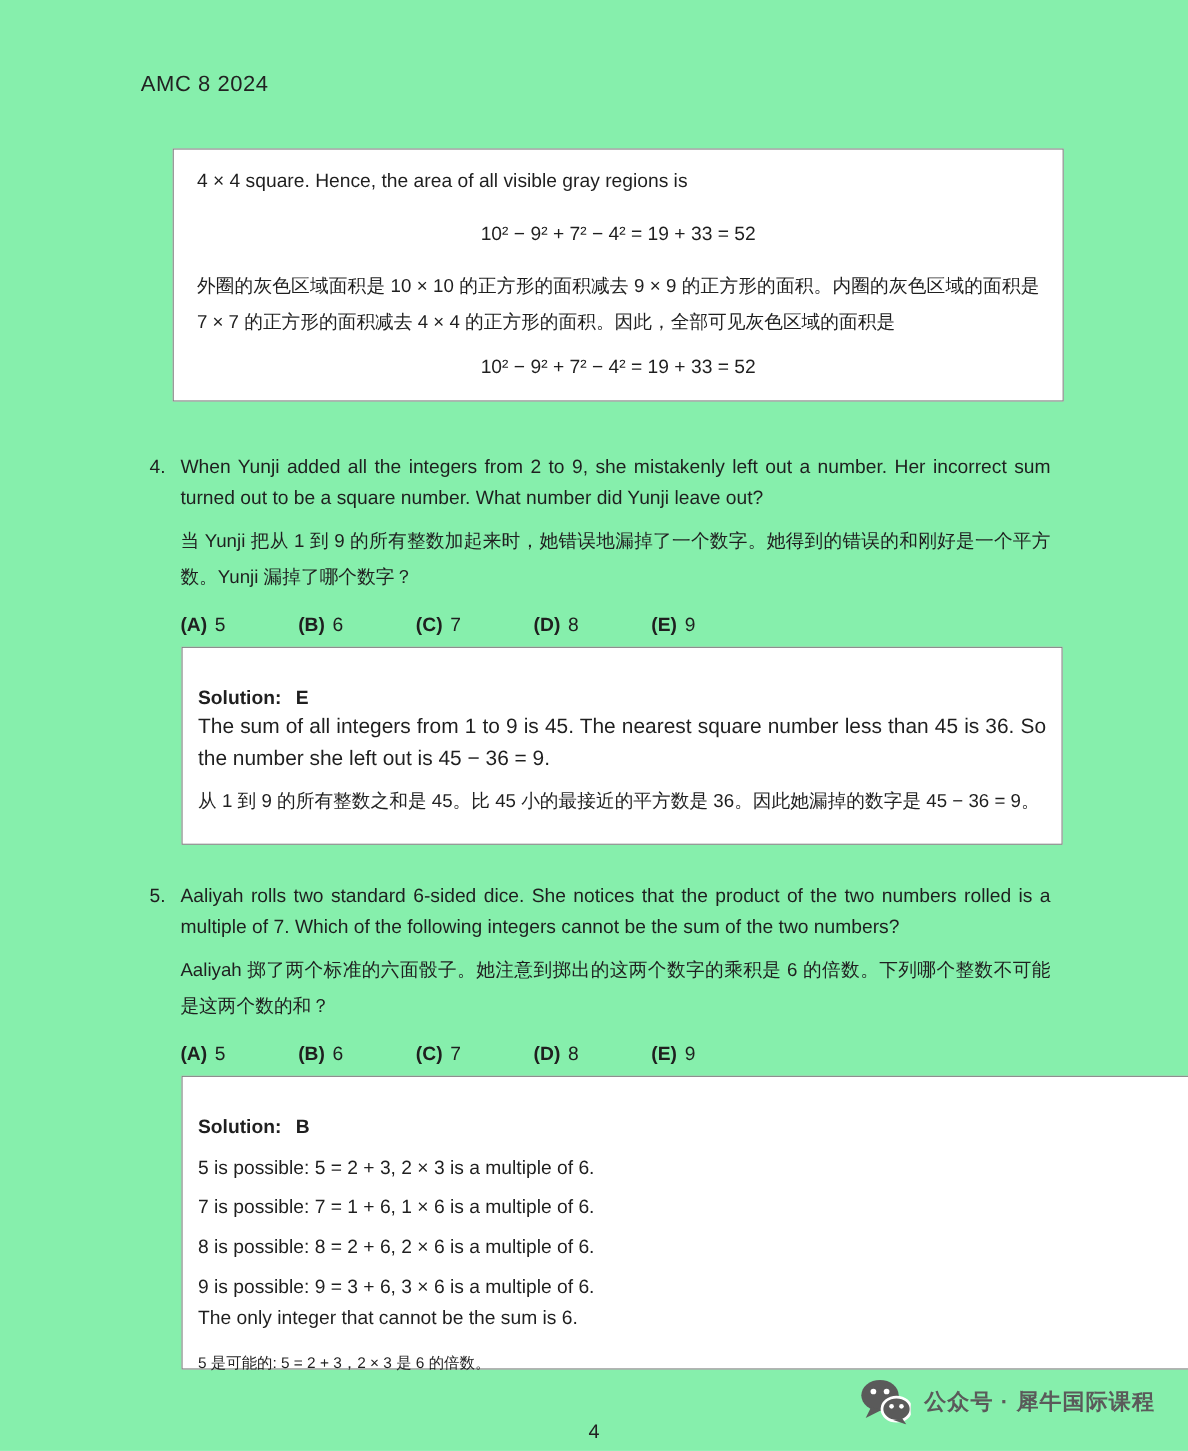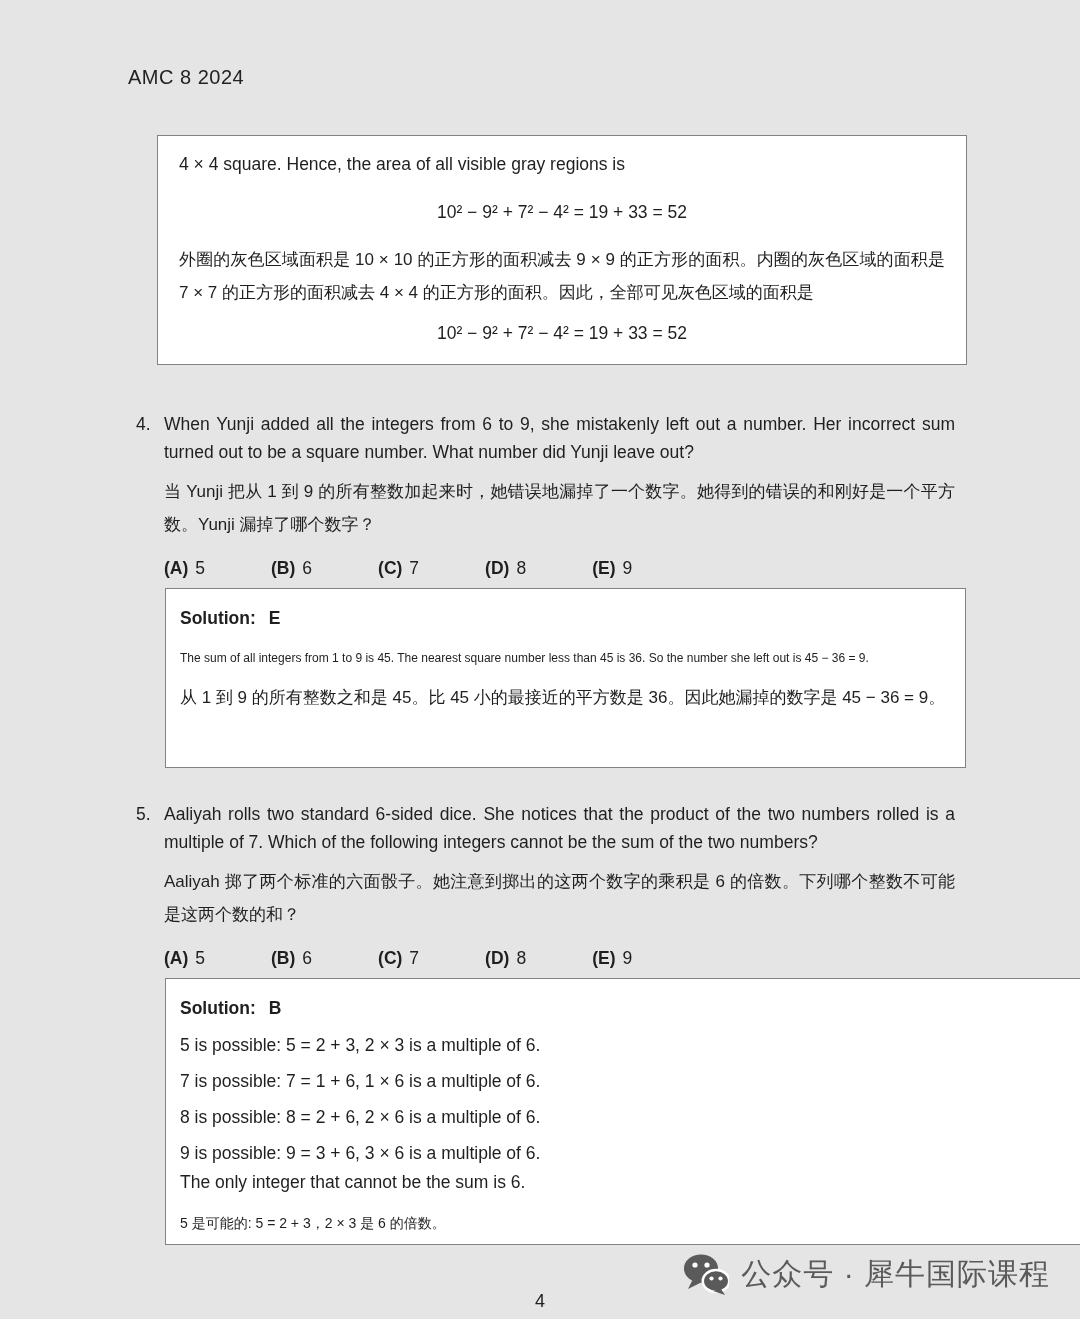--- a/index.html
+++ b/index.html
@@ -1,20 +1,20 @@
 <!DOCTYPE html>
 <html><head>
 <meta charset="utf-8">
 <style>
   * { margin:0; padding:0; box-sizing:border-box; }
   html,body { background:#ffffff; }
   .page {
     position:relative;
     width:1080px; height:1319px;
-    background:#e5e5e5;
+    background:#86efac;
     font-family:"Liberation Sans","DejaVu Sans",sans-serif;
     color:#1f1f1f;
     overflow:hidden;
   }
   .header-title {
     position:absolute; left:128px; top:66px;
     font-size:20px; letter-spacing:0.5px; color:#222;
   }
   .box {
     position:absolute;
@@ -32,38 +32,38 @@
   .question { position:absolute; display:flex; width:820px; }
   .q4 { left:136px; top:410px; }
   .q5 { left:136px; top:800px; }
   .qnum  { width:28px; font-size:17.5px; line-height:28px; }
   .qbody { width:791px; }
   .qbody .q-zh { margin-top:9px; }
   .choices { display:flex; gap:66px; margin-top:17px; font-size:17.5px; }
   .choice { white-space:nowrap; }
   .choice .cl { font-weight:bold; margin-right:7px; }
 
-  .solbox  { padding:12px 14px 0 14px; }
+  .solbox  { padding:28px 14px 0 14px; }
   .solbox4 { left:165px; top:588px; width:801px; height:180px; }
   .solbox5 { left:165px; top:978px; width:956px; height:267px; }
   .sol-title { font-size:17.5px; font-weight:bold; line-height:24px; margin-top:5px; }
   .sol-title .ans { margin-left:13px; }
-  .solbox4 .sol-en { margin-top:14px; font-size:12px; line-height:29px; text-align:justify; }
+  .solbox4 .sol-en { font-size:19px; line-height:29px; text-align:justify; }
   .solbox4 .sol-zh { margin-top:9px;  font-size:17px;   line-height:32px; text-align:justify; }
   .sol-line { font-size:17.5px; line-height:22px; margin-top:14px; }
   .sol-line.tight { margin-top:7px; }
   .sol-zh-line { font-size:14px; line-height:22px; margin-top:19px; }
 
   .footer {
     position:absolute; top:1250px; right:30px; height:48px;
     display:flex; align-items:center; gap:12px;
     color:#5a5a5a;
   }
   .wechat-icon { display:block; }
-  .footer-text { font-size:30px; letter-spacing:1px; font-weight:400; }
+  .footer-text { font-size:20px; letter-spacing:1px; font-weight:700; }
   .page-num {
     position:absolute; left:0; top:1291px; width:100%;
     text-align:center; font-size:18px; color:#222;
   }
 </style>
 </head>
 <body>
 
 <div class="page">
 
@@ -72,21 +72,21 @@
   <div class="box box1">
     <p class="body-en">4 × 4 square.  Hence, the area of all visible gray regions is</p>
     <p class="eq eq1">10² − 9² + 7² − 4² = 19 + 33 = 52</p>
     <p class="body-zh zh">外圈的灰色区域面积是 10 × 10 的正方形的面积减去 9 × 9 的正方形的面积。内圈的灰色区域的面积是 7 × 7 的正方形的面积减去 4 × 4 的正方形的面积。因此，全部可见灰色区域的面积是</p>
     <p class="eq eq2">10² − 9² + 7² − 4² = 19 + 33 = 52</p>
   </div>
 
   <div class="question q4">
     <div class="qnum">4.</div>
     <div class="qbody">
-      <p class="body-en q-en">When Yunji added all the integers from 6 to 9, she mistakenly left out a number.  Her incorrect sum turned out to be a square number.  What number did Yunji leave out?</p>
+      <p class="body-en q-en">When Yunji added all the integers from 2 to 9, she mistakenly left out a number.  Her incorrect sum turned out to be a square number.  What number did Yunji leave out?</p>
       <p class="body-zh q-zh">当 Yunji 把从 1 到 9 的所有整数加起来时，她错误地漏掉了一个数字。她得到的错误的和刚好是一个平方数。Yunji 漏掉了哪个数字？</p>
       <div class="choices">
         <span class="choice"><span class="cl">(A)</span><span>5</span></span>
         <span class="choice"><span class="cl">(B)</span><span>6</span></span>
         <span class="choice"><span class="cl">(C)</span><span>7</span></span>
         <span class="choice"><span class="cl">(D)</span><span>8</span></span>
         <span class="choice"><span class="cl">(E)</span><span>9</span></span>
       </div>
     </div>
   </div>

